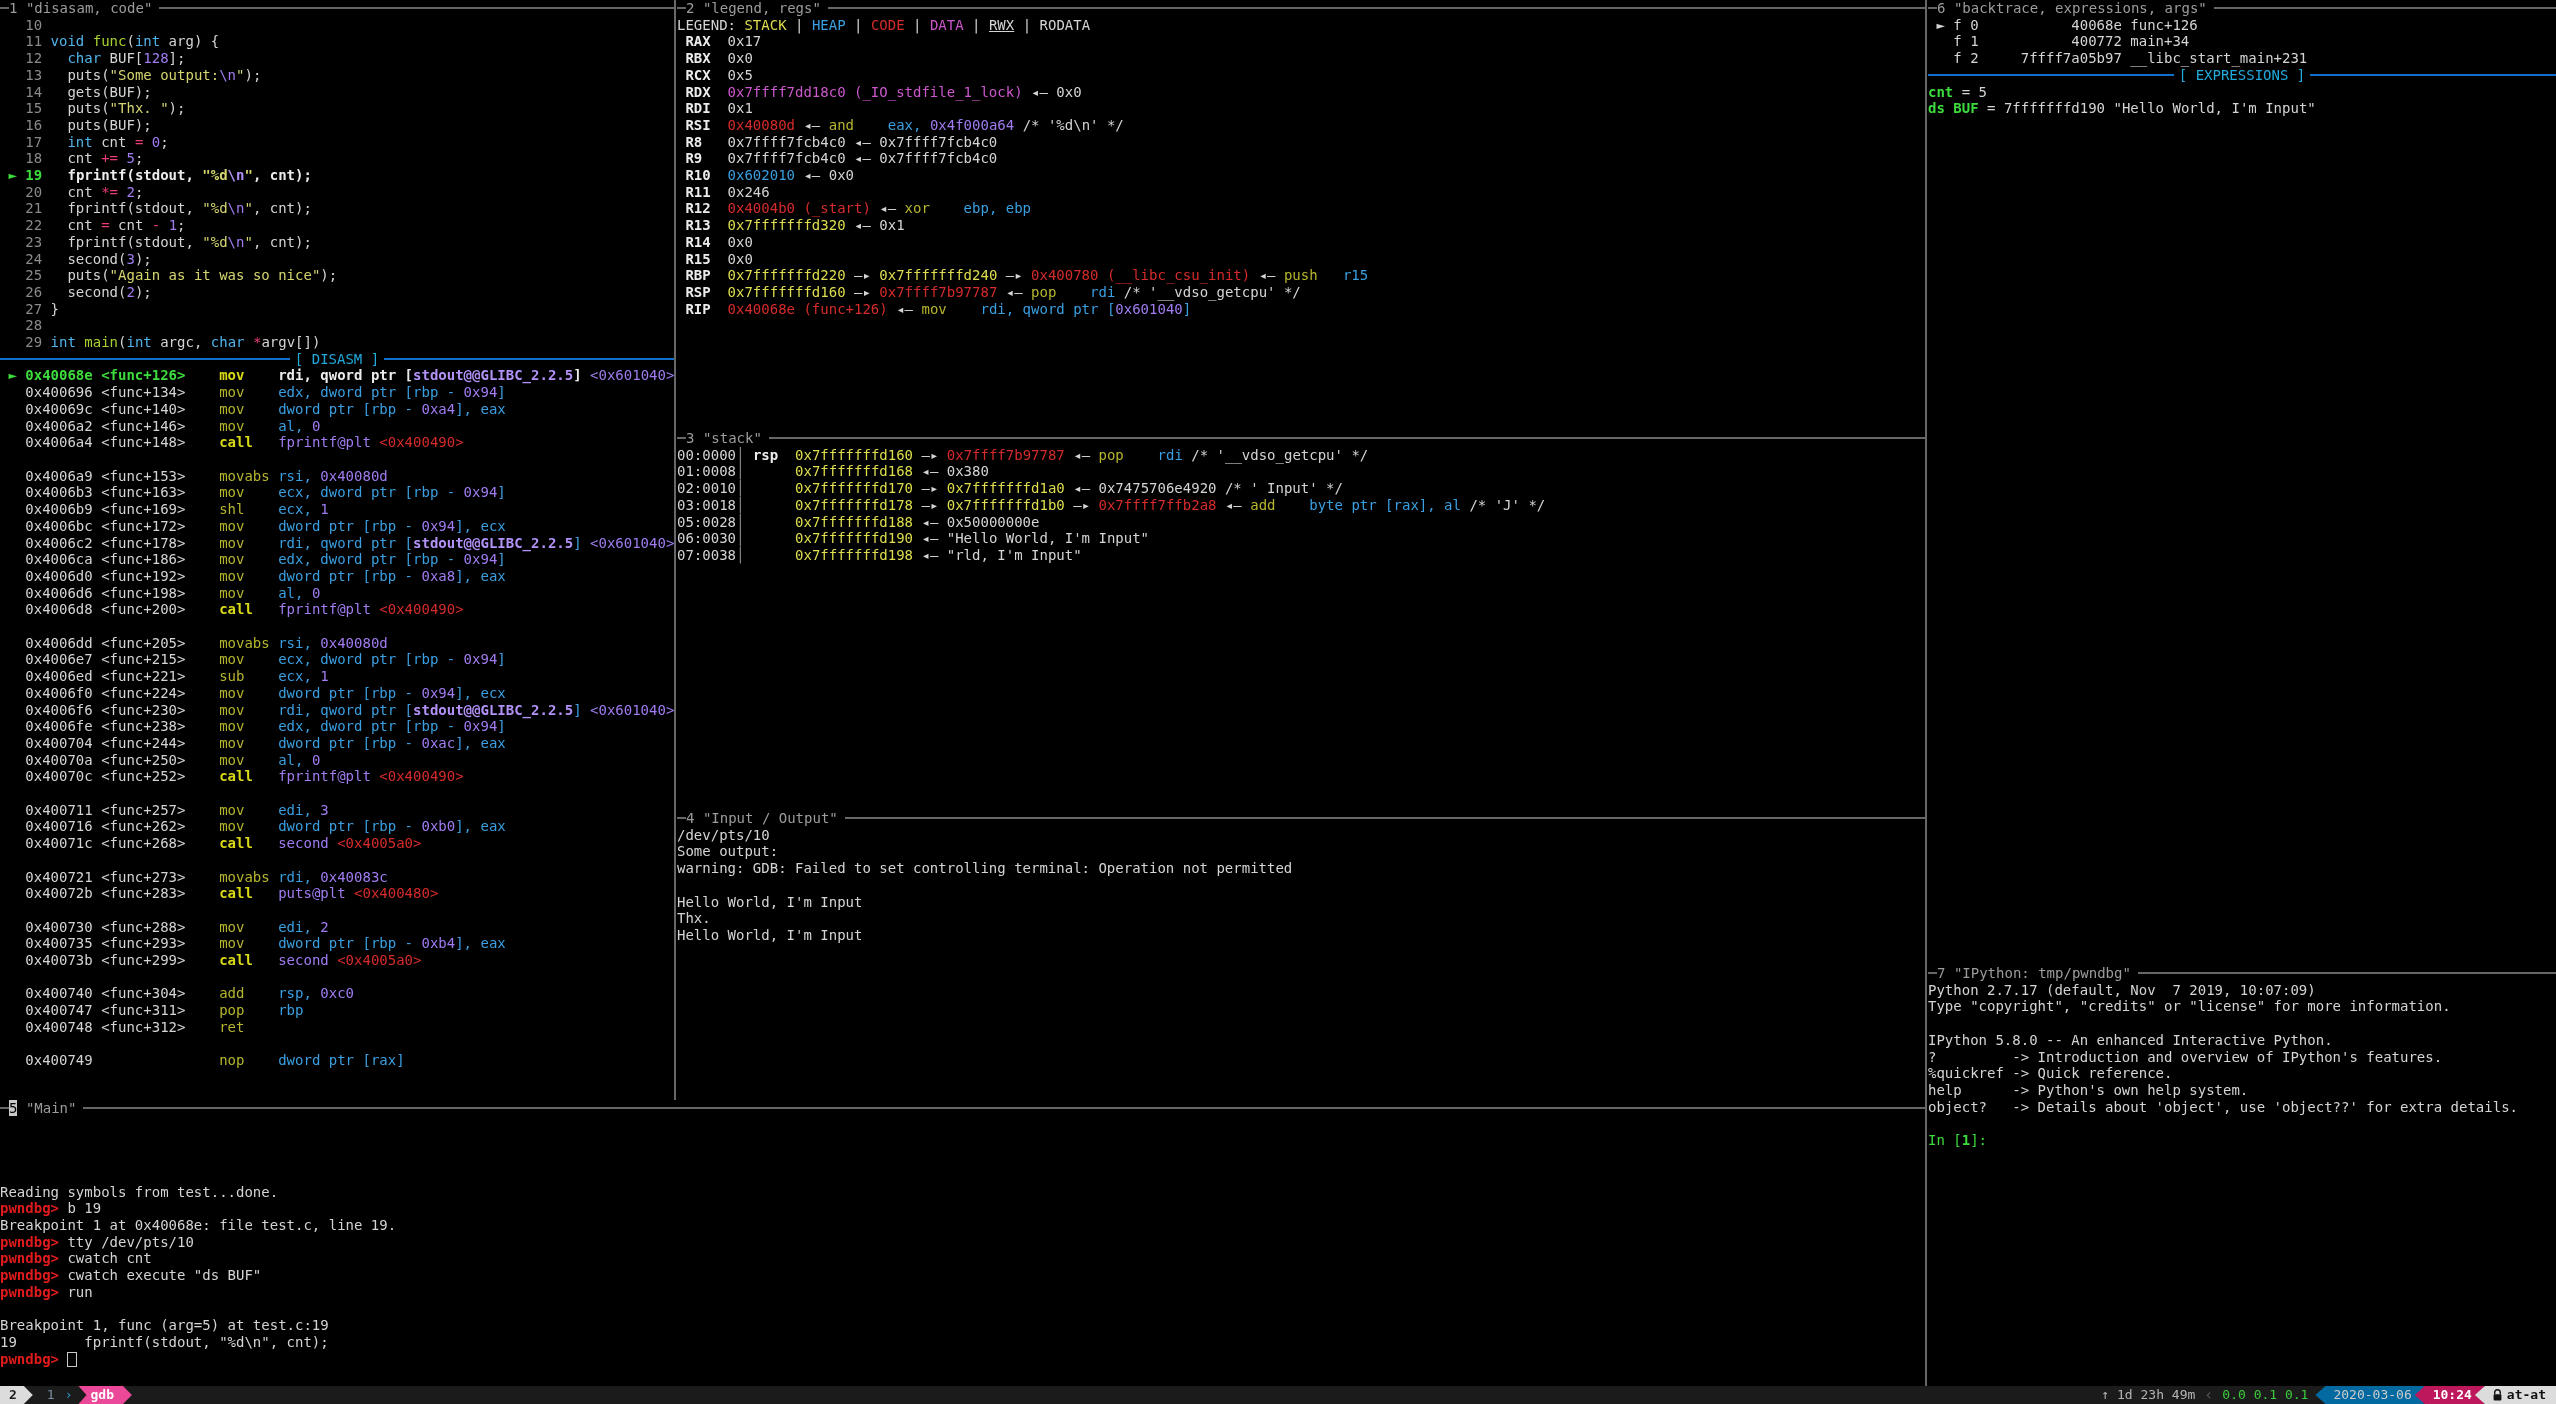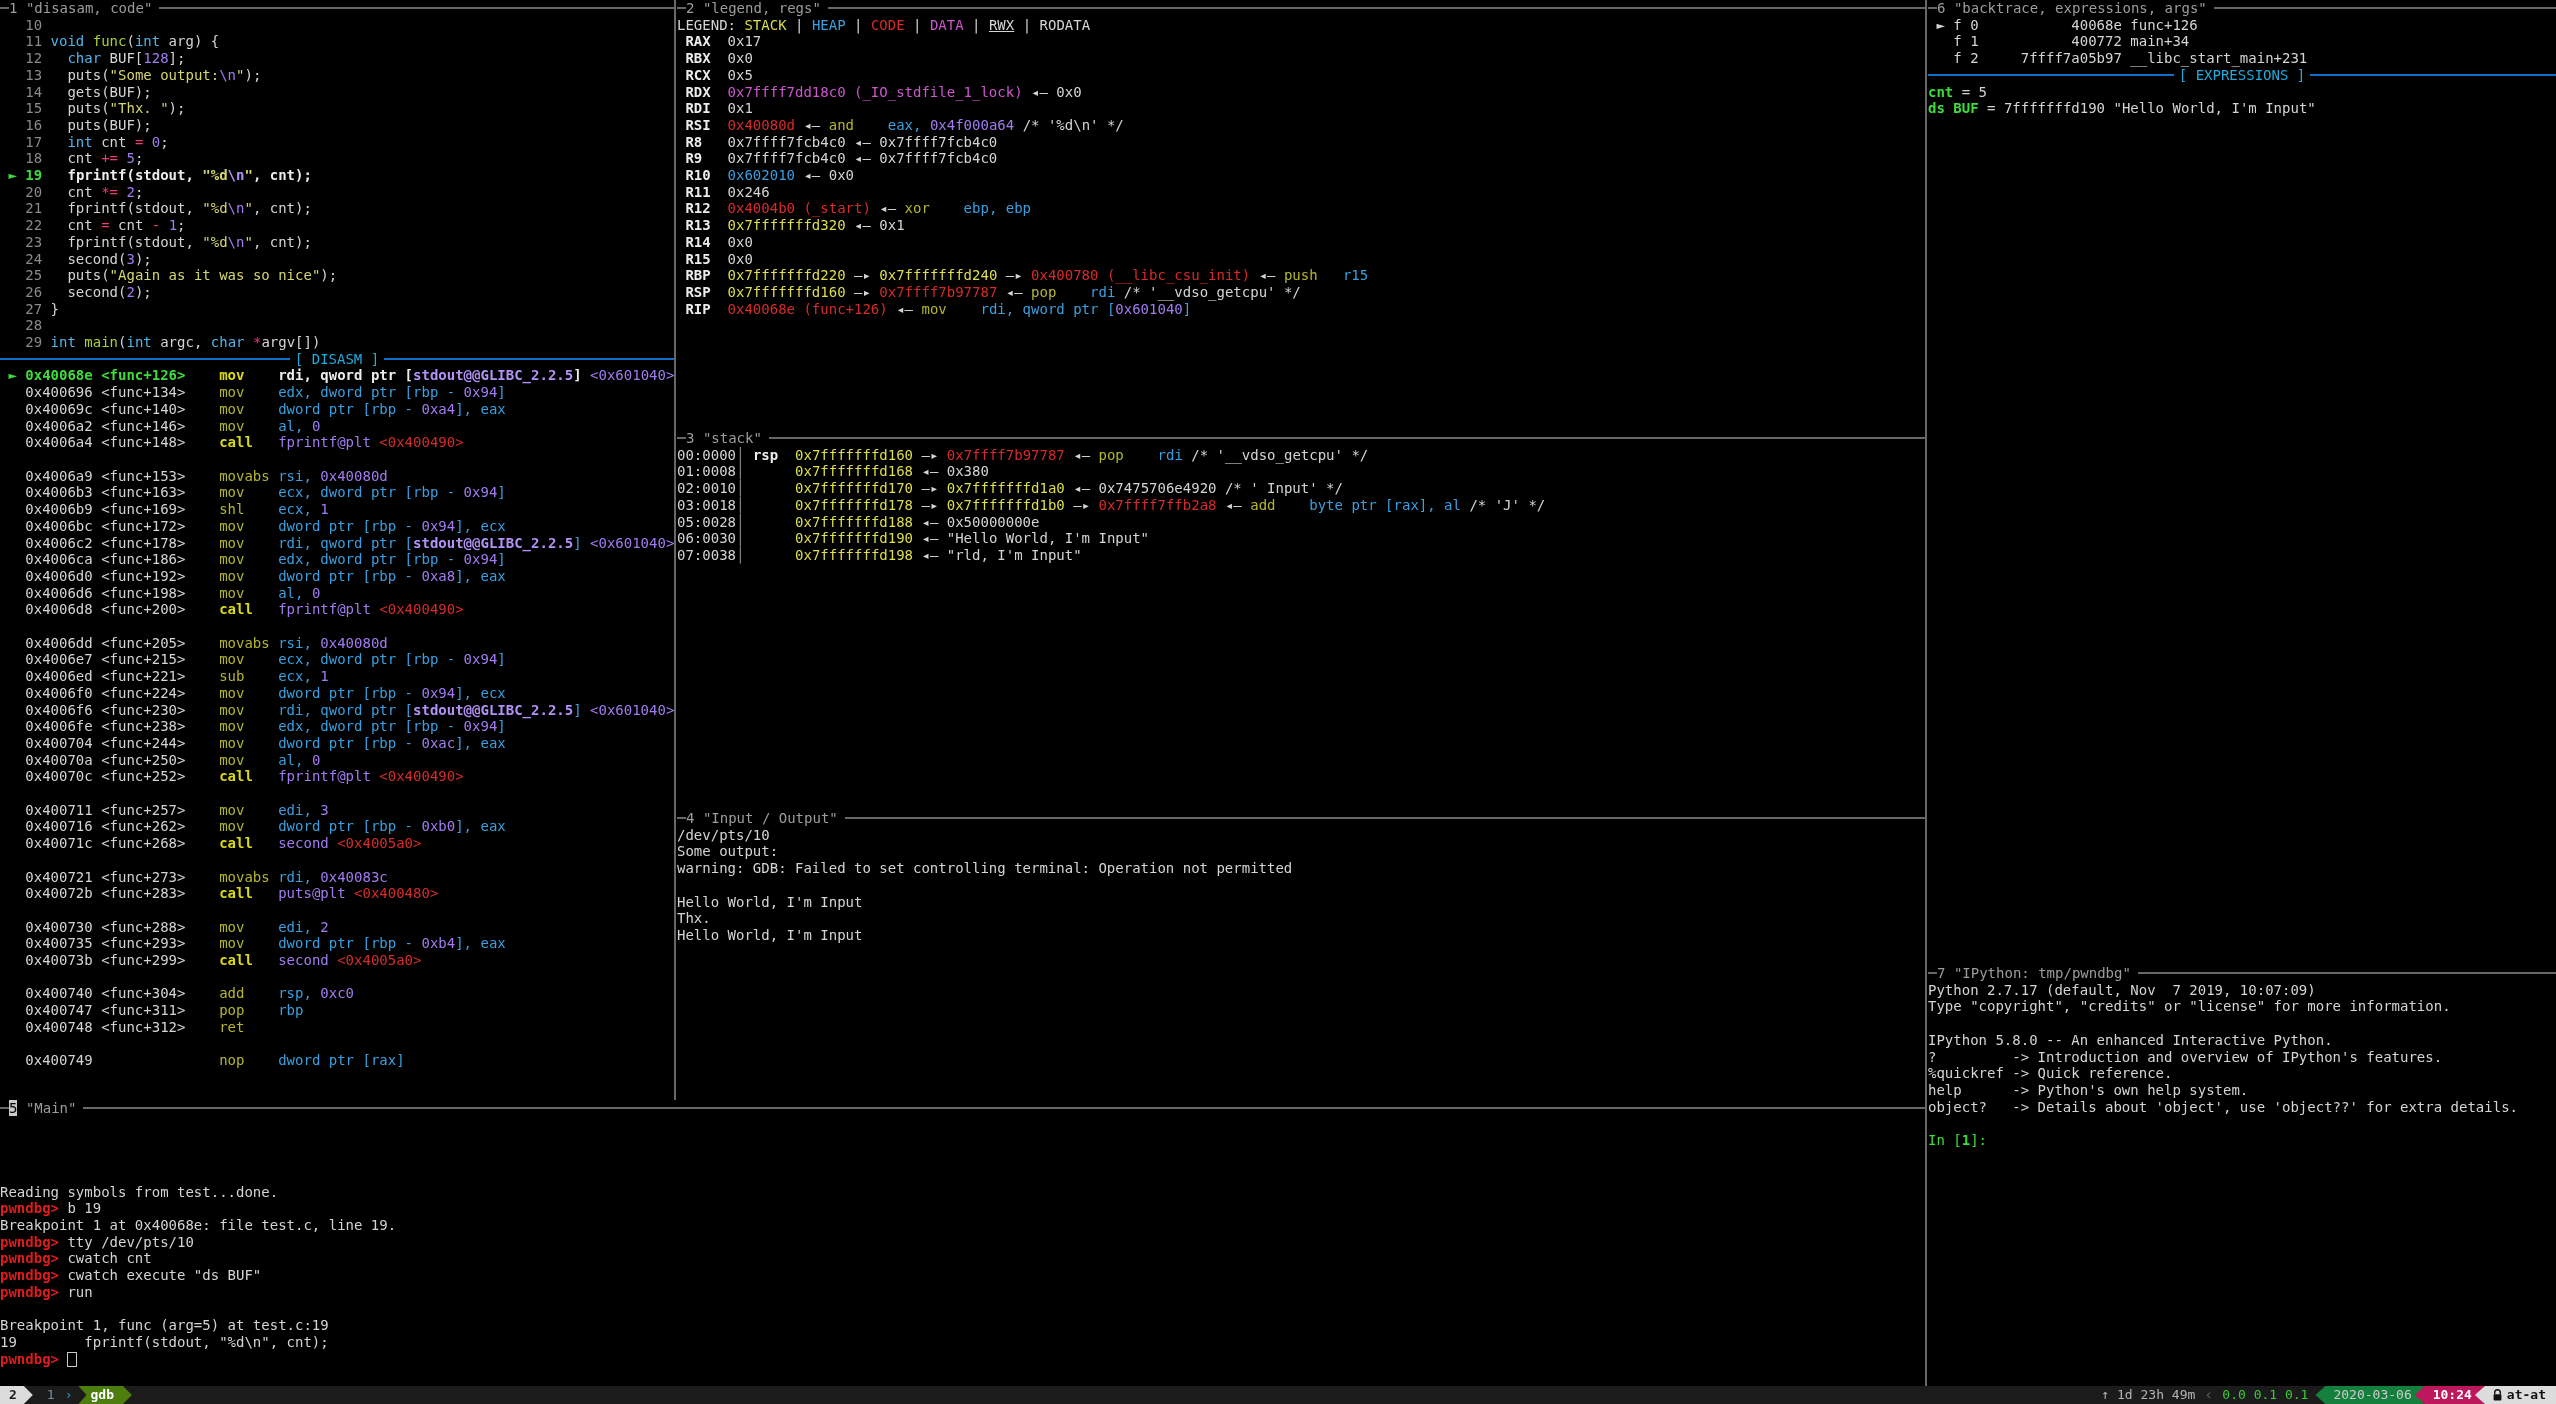--- a/index.html
+++ b/index.html
@@ -43,28 +43,28 @@
   .vline{position:absolute;width:2px;background:#676767;}
   
   #statusbar{position:absolute;left:0;top:1386px;width:2556px;height:18px;background:#1b1b1b;
              display:flex;align-items:stretch;font-size:13px;line-height:18px;}
   .sb-left{display:flex;align-items:stretch;}
   .sb-seg{display:flex;align-items:center;}
   .sb-sess{background:#dcdcdc;color:#1a1a1a;font-weight:bold;padding:0 16px 0 9px;
            clip-path:polygon(0 0,calc(100% - 9px) 0,100% 50%,calc(100% - 9px) 100%,0 100%);}
   .sb-winnum{color:#7b8da0;padding:0 8px 0 14px;}
   .sb-wchev{color:#2e9dc8;padding:0 2px;}
-  .sb-gdb{background:#4d7c0f;color:#fff;font-weight:bold;padding:0 18px 0 12px;margin-left:4px;
+  .sb-gdb{background:#ec4899;color:#fff;font-weight:bold;padding:0 18px 0 12px;margin-left:4px;
           clip-path:polygon(0 0,calc(100% - 9px) 0,100% 50%,calc(100% - 9px) 100%,0 100%,8px 50%);}
   .sb-right{margin-left:auto;display:flex;align-items:stretch;}
   .sb-flat{display:flex;align-items:center;padding:0 7px;}
   .sb-dim{color:#b4b4b4;}
   .sb-load{color:#3acc3a;}
   .sb-sep{color:#5a5a5a;font-size:15px;padding:0 2px;display:flex;align-items:center;}
-  .sb-date{background:#15803d;color:#cccccc;padding:0 12px 0 18px;margin-left:0;
+  .sb-date{background:#0369a1;color:#cccccc;padding:0 12px 0 18px;margin-left:0;
            clip-path:polygon(0 50%,10px 0,100% 0,100% 100%,10px 100%);}
   .sb-time{background:#be185d;color:#fff;font-weight:bold;padding:0 12px 0 18px;margin-left:-9px;
            clip-path:polygon(0 50%,10px 0,100% 0,100% 100%,10px 100%);}
   .sb-host{background:#dcdcdc;color:#111;font-weight:bold;padding:0 10px 0 18px;margin-left:-9px;
            clip-path:polygon(0 50%,10px 0,100% 0,100% 100%,10px 100%);display:flex;align-items:center;gap:5px;}
 </style>
 </head>
 <body>
 
 <div id="screen">

